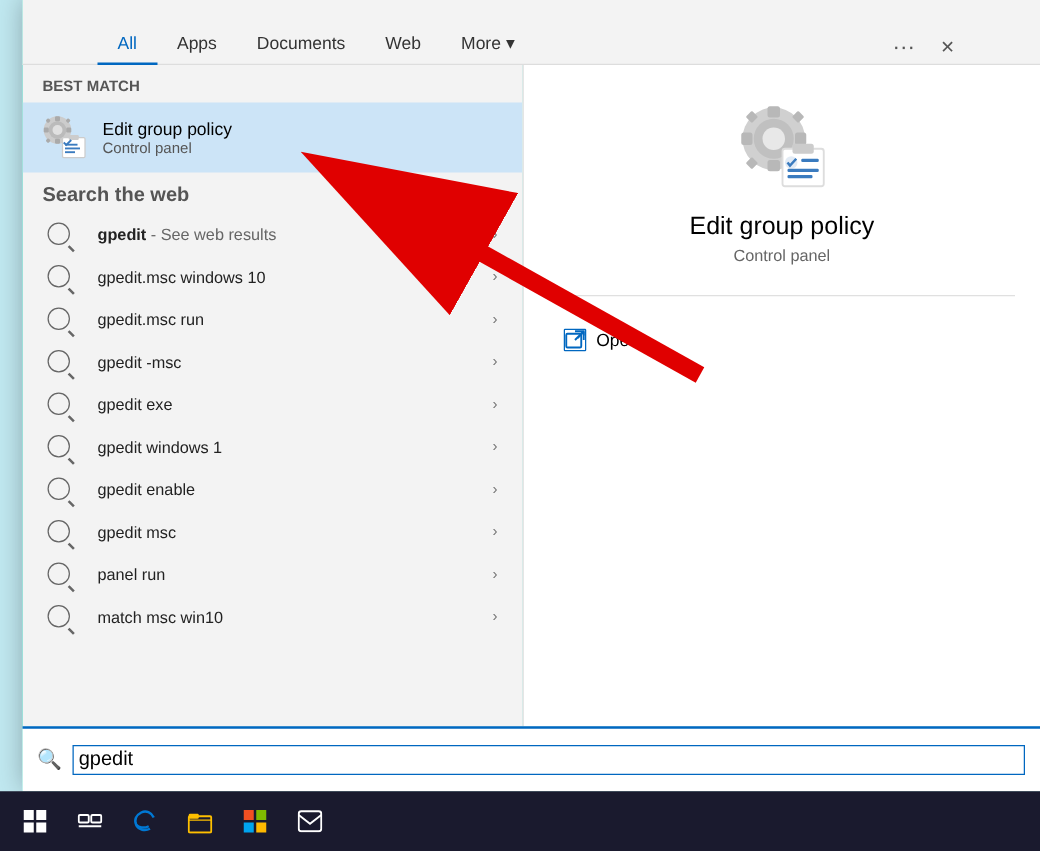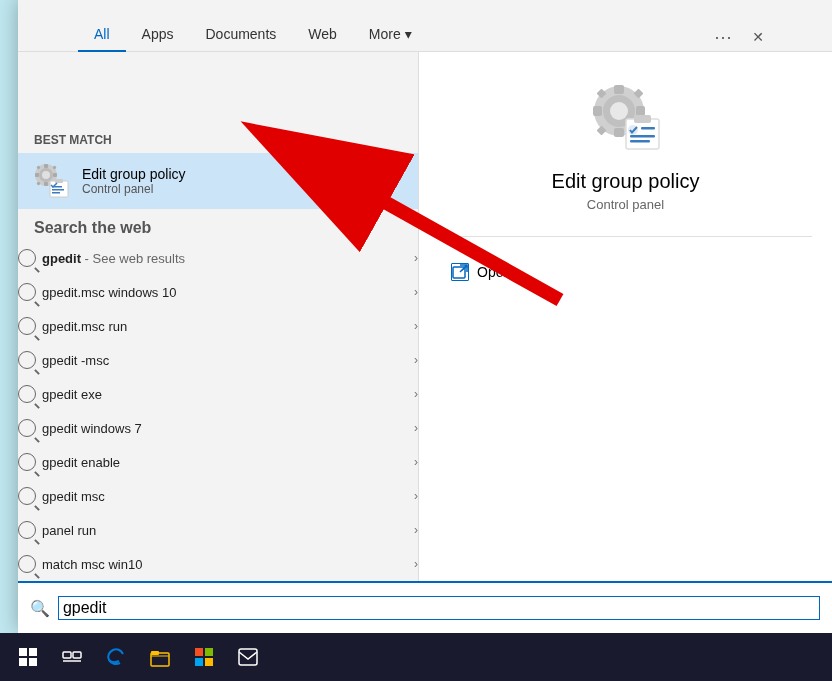--- a/index.html
+++ b/index.html
@@ -115,21 +115,20 @@
     }
 
     
     .left-panel {
       width: 400px;
       flex-shrink: 0;
       background: #f3f3f3;
       display: flex;
       flex-direction: column;
       overflow-y: auto;
-      justify-content: flex-end;
     }
 
     .best-match-label {
       padding: 10px 16px 6px 16px;
       font-size: 12px;
       font-weight: 600;
       color: #555;
       text-transform: uppercase;
     }
 
@@ -164,23 +163,23 @@
     .section-label {
       padding: 10px 16px 4px 16px;
       font-size: 16px;
       font-weight: 600;
       color: #555;
     }
 
     .search-result-item {
       display: flex;
       align-items: center;
-      padding: 8px 0;
-      cursor: pointer;
-      gap: 6px;
+      padding: 8px 20px;
+      cursor: pointer;
+      gap: 22px;
     }
 
     .search-icon-small {
       width: 18px;
       height: 18px;
       flex-shrink: 0;
       border: 1.5px solid #666;
       border-radius: 50%;
       display: flex;
       align-items: center;
@@ -404,21 +403,21 @@
       </div>
 
       <div class="search-result-item">
         <div class="search-icon-small"></div>
         <div class="result-text">gpedit exe</div>
         <span class="chevron">›</span>
       </div>
 
       <div class="search-result-item">
         <div class="search-icon-small"></div>
-        <div class="result-text">gpedit windows 7</div>
+        <div class="result-text">gpedit windows 1</div>
         <span class="chevron">›</span>
       </div>
 
       <div class="search-result-item">
         <div class="search-icon-small"></div>
         <div class="result-text">gpedit enable</div>
         <span class="chevron">›</span>
       </div>
 
       <div class="search-result-item">

